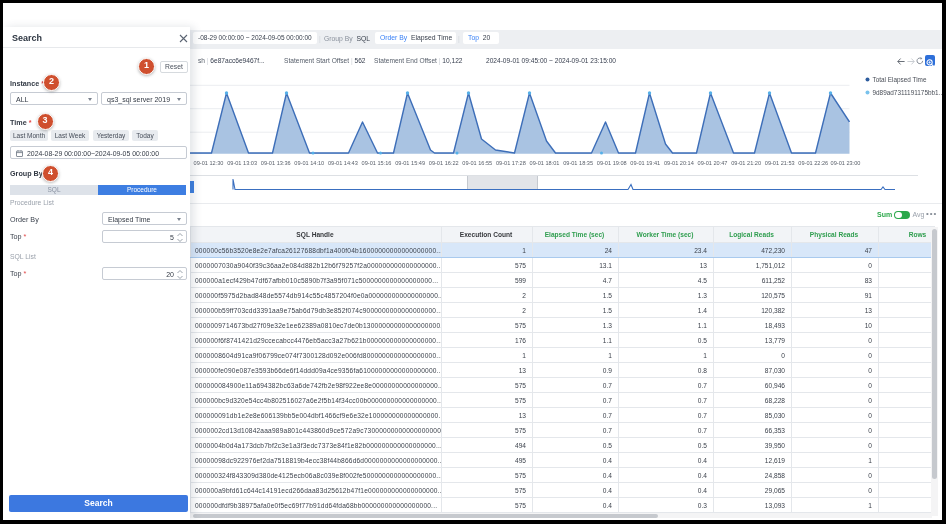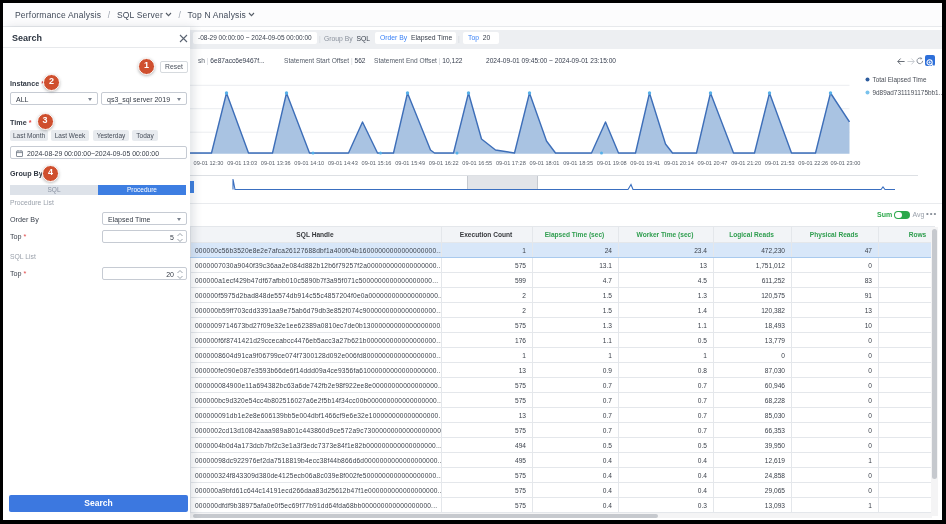--- a/index.html
+++ b/index.html
@@ -50,27 +50,20 @@
 .sel .tx { position:absolute; left:5px; top:50%; transform:translateY(-50%); white-space:nowrap; }
 .sel .cv { position:absolute; right:5px; top:50%; margin-top:-1px; width:0; height:0; border-left:2.8px solid transparent; border-right:2.8px solid transparent; border-top:3.6px solid #7a828e; }
 .qbtn { position:absolute; top:0; height:11px; background:#e8ebef; border-radius:2px; font-size:6.5px; color:#454c58; text-align:center; line-height:11px; }
 .badge { position:absolute; width:17px; height:17px; border-radius:50%; background:#cf4f2e; border:1.5px solid #fff; box-shadow:0 1px 3px rgba(80,80,80,.4); color:#fff; font-size:9px; font-weight:bold; text-align:center; line-height:13.5px; z-index:5; }
 .spin { position:absolute; right:2px; top:1px; }
 </style>
 </head>
 <body>
 <div class="page">
 
-  <div class="topbar">
-    <span class="bc">Performance Analysis <span class="sep">/</span> SQL Server<svg class="car" viewBox="0 0 7 5">
-          <path d="M1 1 L3.5 3.6 L6 1" stroke="#555c66" stroke-width="1.1" fill="none"></path>
-        </svg> <span class="sep">/</span> Top N Analysis<svg class="car" viewBox="0 0 7 5">
-          <path d="M1 1 L3.5 3.6 L6 1" stroke="#555c66" stroke-width="1.1" fill="none"></path>
-        </svg></span>
-  </div>
 
   <div class="row1">
     <div class="chip" style="left:4px; width:124px; overflow:hidden; font-size:6.5px;">-08-29 00:00:00 ~ 2024-09-05 00:00:00</div>
     <div class="abs" style="left:130px; top:1.8px; height:13px; line-height:13px; font-size:6.8px; color:#d4d8dd;">|</div>
     <div class="abs" style="left:135px; top:1.8px; height:13px; line-height:13px; font-size:6.8px; color:#8a919c;">Group By&nbsp;&nbsp;<span style="color:#39404d;">SQL</span></div>
     <div class="chip" style="left:186px; width:81px;"><span style="color:#3b82f6;">Order By</span>&nbsp;&nbsp;Elapsed Time</div>
     <div class="abs" style="left:269px; top:1.8px; height:13px; line-height:13px; font-size:6.8px; color:#d4d8dd;">|</div>
     <div class="chip" style="left:274px; width:36px;"><span style="color:#3b82f6;">Top</span>&nbsp;&nbsp;20</div>
   </div>
 

